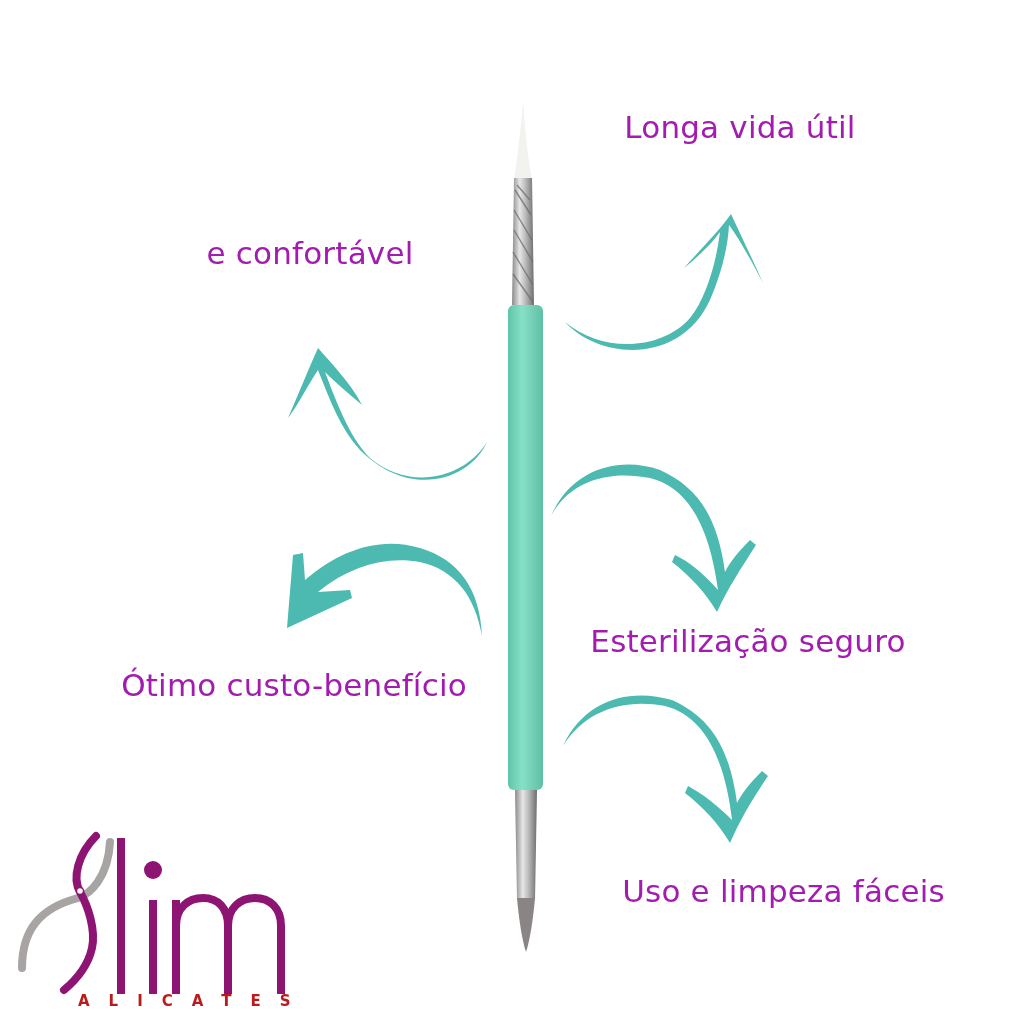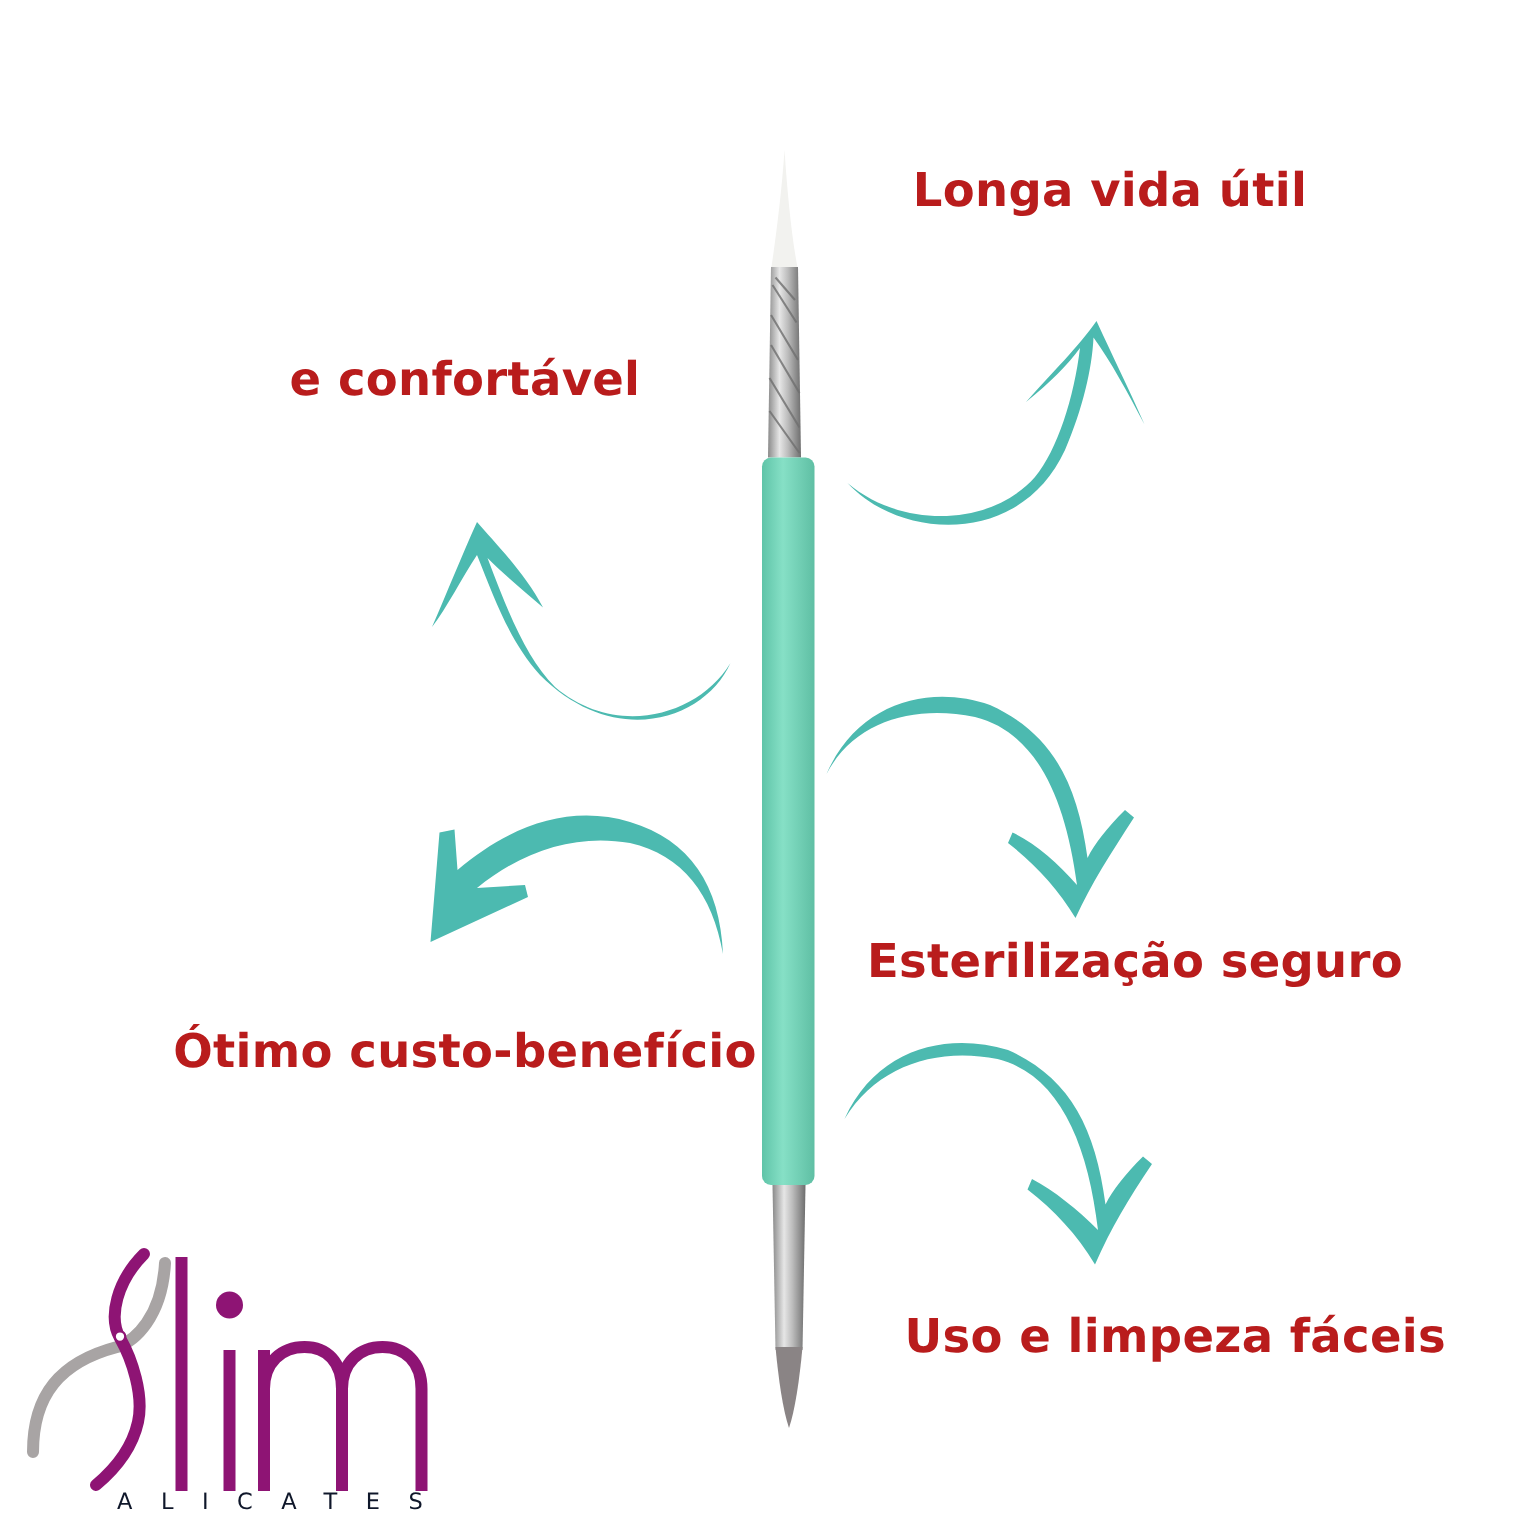--- a/index.html
+++ b/index.html
@@ -1,21 +1,21 @@
 <!DOCTYPE html>
 <html><head>
   <meta charset="utf-8">
   <style>
     html, body { margin: 0; padding: 0; background: #ffffff; }
     body { width: 1024px; height: 1024px; position: relative; overflow: hidden; font-family: "DejaVu Sans", sans-serif; }
-    .label { position: absolute; font-weight: bold; color: #b91c1c; text-align: center; font-size: 31px; line-height: 48px; letter-spacing: 0.2px; white-space: nowrap; }
+    .label { position: absolute; font-weight: normal; color: #a21caf; text-align: center; font-size: 31px; line-height: 48px; letter-spacing: 0.2px; white-space: nowrap; }
     .arrow { position: absolute; left: 0; top: 0; }
     .tool { position: absolute; left: 0; top: 0; }
     .logo { position: absolute; left: 0; top: 820px; width: 310px; height: 204px; }
-    .brand-sub { position: absolute; left: 78px; top: 992px; font-family: "DejaVu Sans", sans-serif; font-size: 15px; letter-spacing: 19px; color: #0f172a; }
+    .brand-sub { position: absolute; left: 78px; top: 992px; font-family: "DejaVu Sans", sans-serif; font-size: 15px; letter-spacing: 19px; color: #b91c1c; font-weight: bold; }
   </style>
 </head>
 <body>
 
 <svg class="tool" width="1024" height="1024" viewBox="0 0 1024 1024">
   <defs>
     <linearGradient id="steel" x1="0" x2="1" y1="0" y2="0">
       <stop offset="0" stop-color="#8a8a8a"></stop>
       <stop offset="0.35" stop-color="#e6e6e6"></stop>
       <stop offset="0.6" stop-color="#bdbdbd"></stop>
@@ -64,21 +64,21 @@
 
 <div class="label" style="left:590px; top:103px; width:300px;">
   <div>Longa vida útil</div>
 </div>
 <div class="label" style="left:145px; top:229px; width:330px;">
   <div>e confortável</div>
 </div>
 <div class="label" style="left:578px; top:617px; width:340px;">
   <div>Esterilização seguro</div>
 </div>
-<div class="label" style="left:115px; top:661px; width:390px;margin-top:16px;">
+<div class="label" style="left:99px; top:661px; width:390px;">
   <div>Ótimo custo-benefício</div>
 </div>
 <div class="label" style="left:565px; top:867px; width:365px;margin-left:36px;">
   <div>Uso e limpeza fáceis</div>
 </div>
 
 <svg class="logo" width="310" height="204" viewBox="0 0 310 204">
 
   <path d="M22 148 C22 110 40 88 78 78 C90 74 108 58 110 22" stroke="#a8a4a4" stroke-width="8" fill="none" stroke-linecap="round"></path>
 

